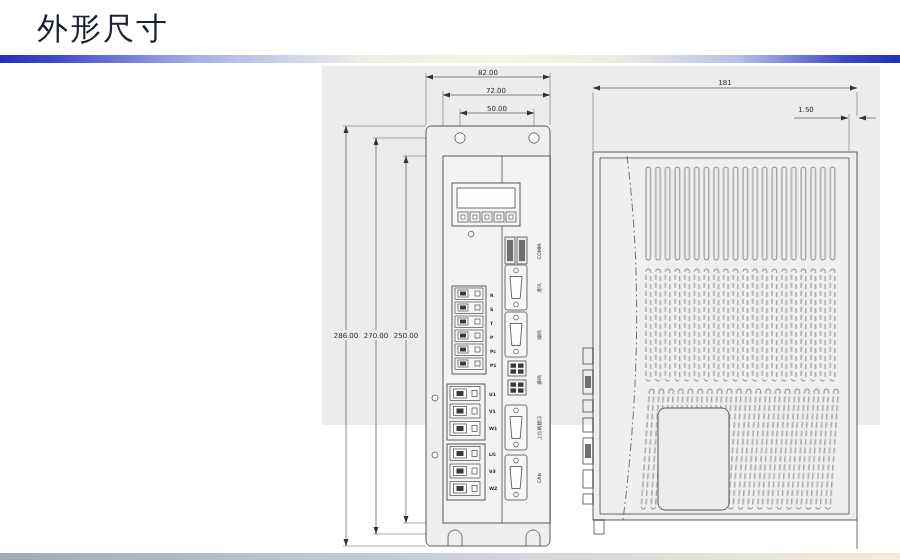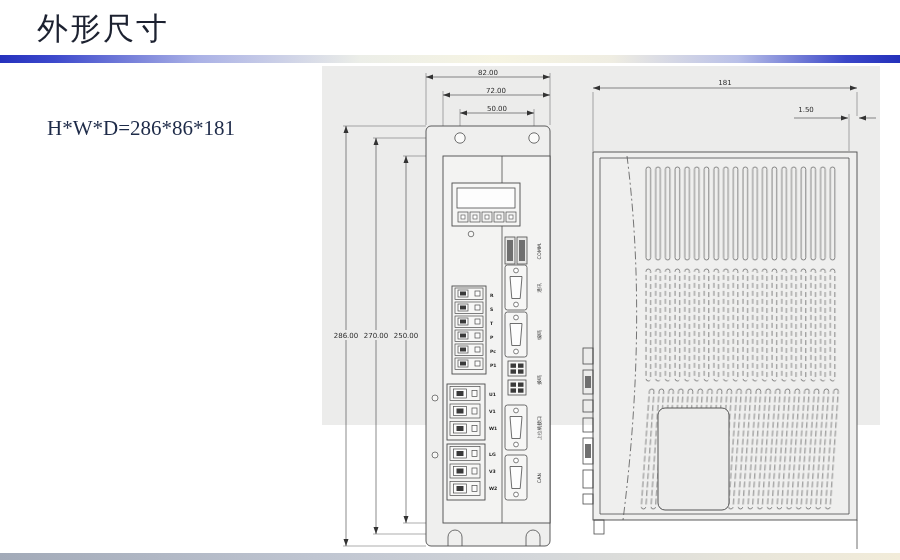--- a/index.html
+++ b/index.html
@@ -27,21 +27,20 @@
   .fill2{fill:#f3f3f2;}
   .bottombar{position:absolute;left:0;bottom:0;width:900px;height:7px;
         background:linear-gradient(90deg,#a2aab8 0%,#bfc5d1 35%,#d4d7da 60%,#e9e6da 85%,#f2ecda 100%);}
 </style>
 </head>
 <body>
 
 <div class="slide">
   <div class="title">外形尺寸</div>
   <div class="rule"></div>
-  <div class="note">H*W*D=286*86*181</div>
 
   <div class="canvas">
 
     <svg class="fv" width="250" height="484" viewBox="0 0 250 484">
       <defs>
         <marker id="arr" markerWidth="8" markerHeight="7" refX="7" refY="3.5" orient="auto-start-reverse" markerUnits="userSpaceOnUse">
           <path d="M0,1 L7,3.5 L0,6 Z" fill="#333"></path>
         </marker>
         <g id="dsub">
           <rect x="0" y="0" width="22" height="45" rx="2.5" fill="#f6f6f5" stroke="#4b4b4b" stroke-width="0.8"></rect>

